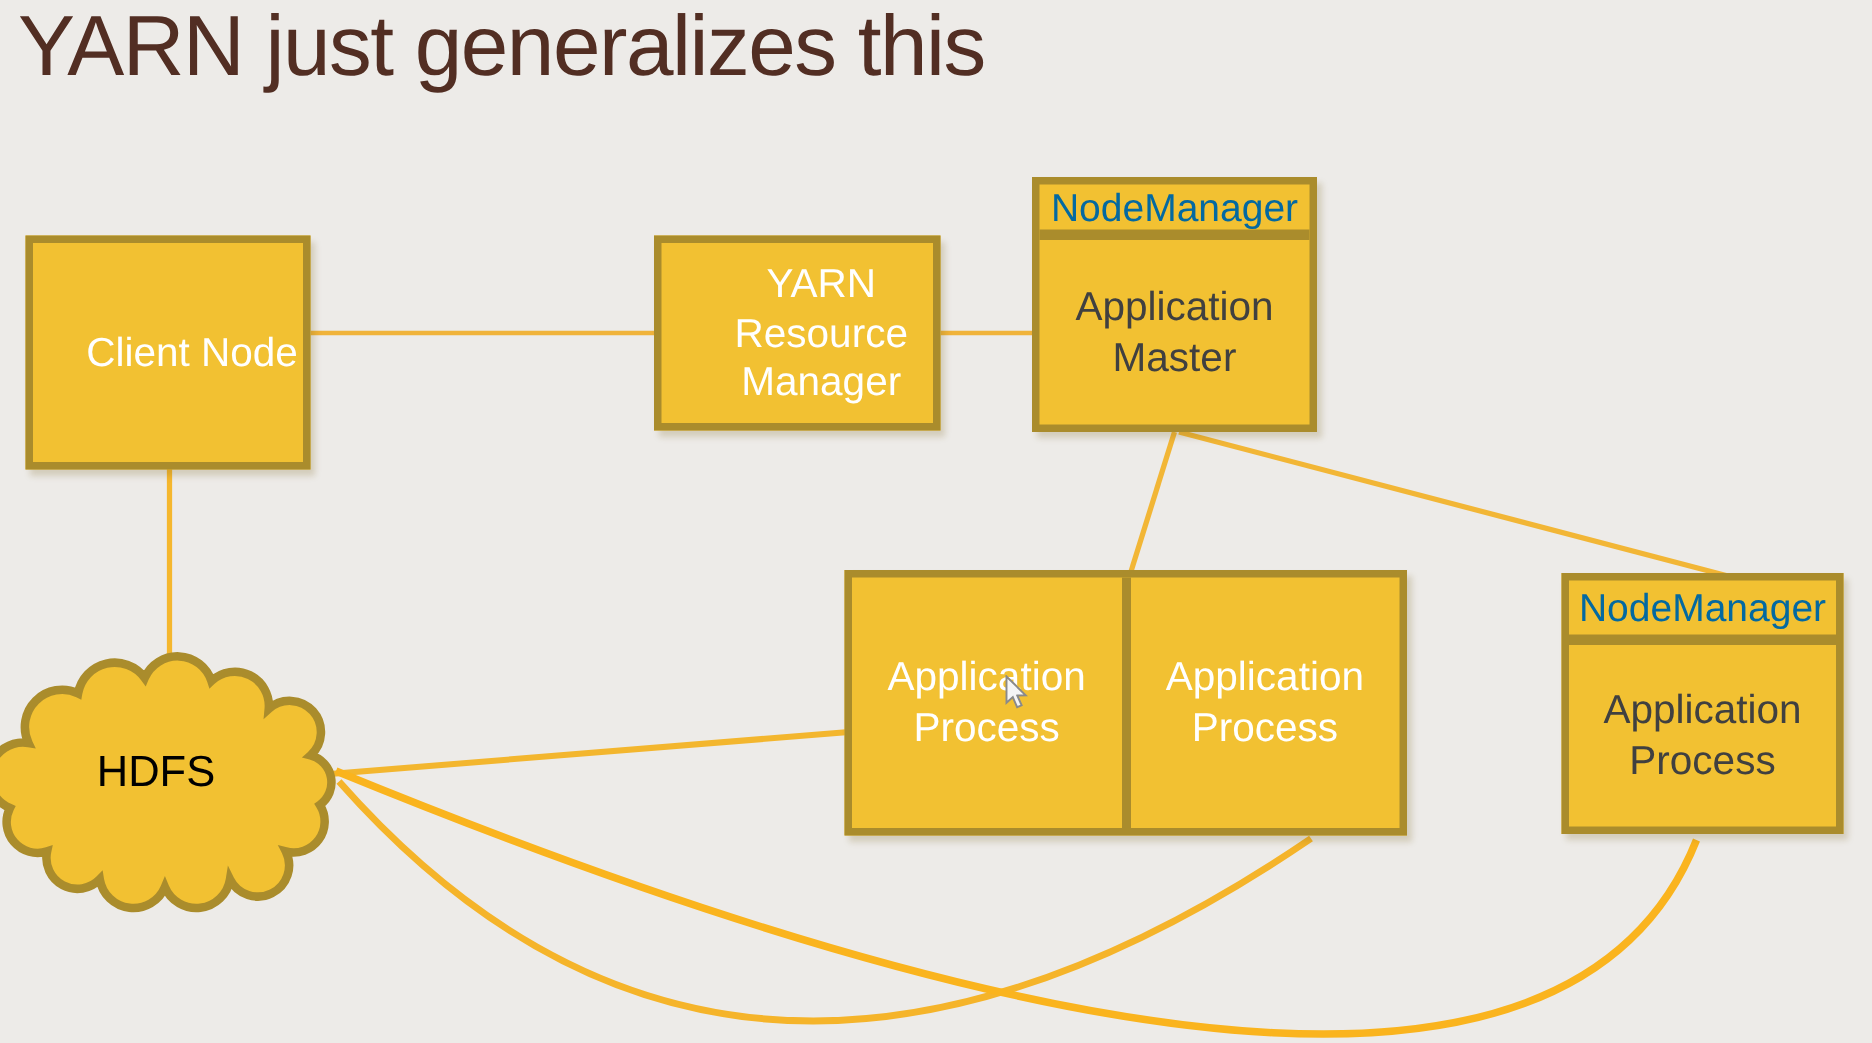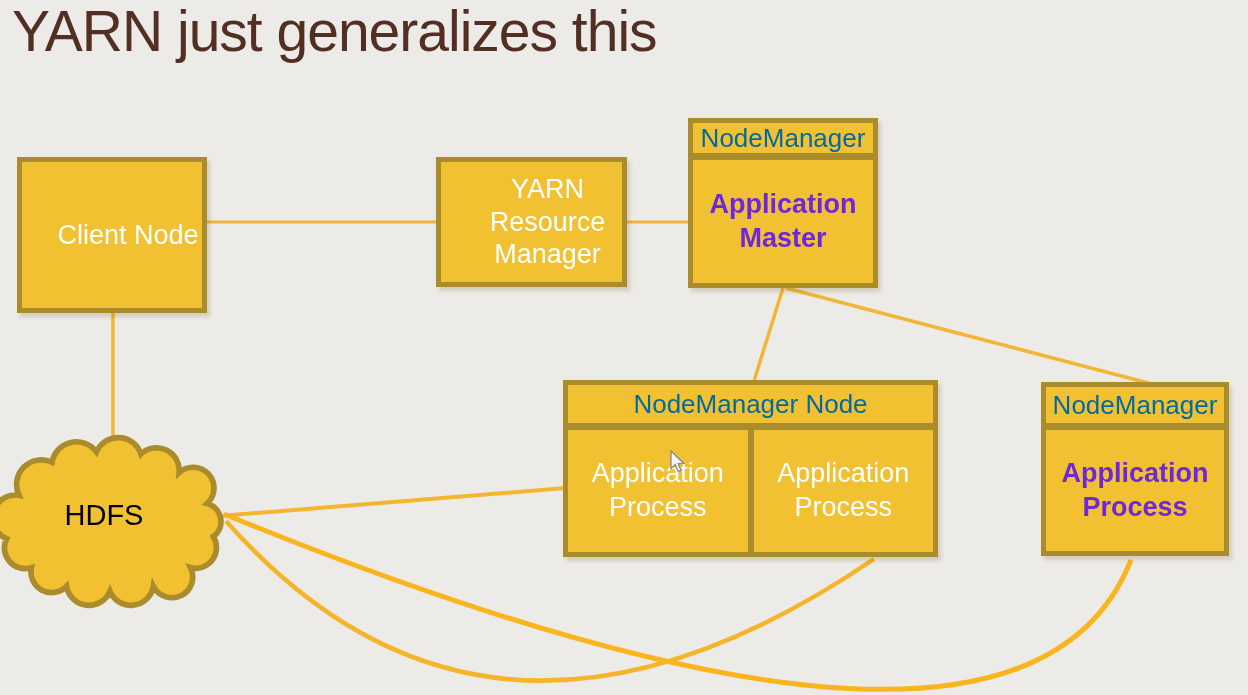--- a/index.html
+++ b/index.html
@@ -26,21 +26,21 @@
     text-align:center; font-size:27px; line-height:1.22;padding-left:32px;
   }
   .group { display:flex; flex-direction:column; }
   .group-header {
     display:flex; align-items:center; justify-content:center;
     text-align:right; font-size:26px; color:#0369a1;
     border-bottom:7px solid #aa8c2c; flex:0 0 auto;
   }
   .group-body {
     flex:1 1 auto; display:flex; align-items:center; justify-content:center;
-    text-align:center; font-size:27px; line-height:1.25; color:#6d28d9;font-weight:bold;
+    text-align:center; font-size:27px; line-height:1.25; color:#404040;
   }
   .cells { flex:1 1 auto; display:flex; }
   .cell {
     flex:1 1 0; display:flex; align-items:center; justify-content:center;
     text-align:center; font-size:27px; line-height:1.25; color:#fff;
   }
   .cell + .cell { border-left:6px solid #aa8c2c; }
 
   #client-node { left:17px;  top:157px; width:190px; height:156px; }
   #resource-manager { left:436px; top:157px; width:191px; height:130px; }
@@ -88,21 +88,20 @@
   </div>
 
   <div class="group" id="am-group">
     <div class="group-header">NodeManager</div>
     <div class="group-body">
       <span class="wrap-160">Application Master</span>
     </div>
   </div>
 
   <div class="group" id="nmnode-group">
-    <div class="group-header">NodeManager Node</div>
     <div class="cells">
       <div class="cell">
         <span class="wrap-150">Application Process</span>
       </div>
       <div class="cell">
         <span class="wrap-150">Application Process</span>
       </div>
     </div>
   </div>
 

